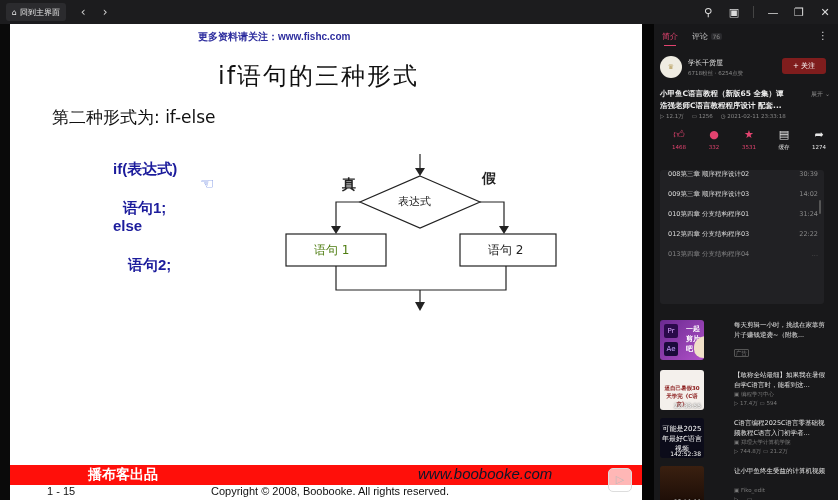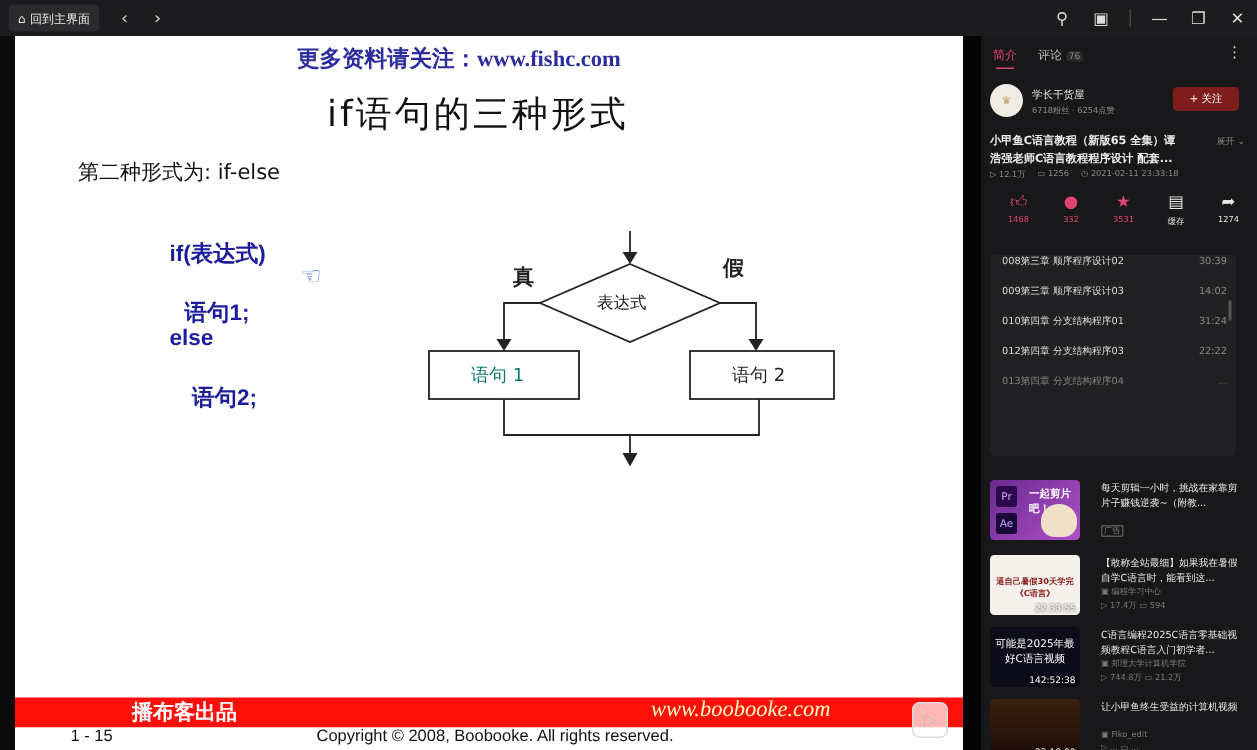--- a/index.html
+++ b/index.html
@@ -6,29 +6,29 @@
 body{width:838px;height:500px;background:#1b1b1d;font-family:"DejaVu Sans",sans-serif;overflow:hidden;position:relative;color:#e6e6e6}
 .topbar{position:absolute;left:0;top:0;width:838px;height:24px;background:#1c1c1e;display:flex;align-items:center}
 .home-btn{margin-left:6px;height:18px;padding:0 6px;background:#2b2b2e;border-radius:3px;display:flex;align-items:center;gap:3px;font-size:8px;color:#e8e8e8}
 .nav-arrow{width:22px;text-align:center;color:#d0d0d0;font-size:12px}
 .win-ctrls{position:absolute;right:6px;top:0;height:24px;display:flex;align-items:center;gap:12px}
 .win-ctrls span{color:#dcdcdc;font-size:11px;width:14px;text-align:center}
 .sep{width:1px;height:12px;background:#444}
 .left-strip{position:absolute;left:0;top:24px;width:10px;height:476px;background:#0a0a0a}
 .slide{position:absolute;left:10px;top:24px;width:632px;height:476px;background:#fff;overflow:hidden}
 .right-black{position:absolute;left:642px;top:24px;width:12px;height:476px;background:#050505}
-.s-header{position:absolute;left:188px;top:6px;font-family:Liberation Serif, serif;font-weight:bold;color:#2d2d9e;font-size:15px}
+.s-header{position:absolute;left:188px;top:6px;font-family:Liberation Sans, sans-serif;font-weight:bold;color:#2d2d9e;font-size:10px}
 .s-title{position:absolute;left:208px;top:36px;font-size:24px;color:#111;letter-spacing:2px}
-.s-sub{position:absolute;left:42px;top:82px;font-size:14px;color:#111}
+.s-sub{position:absolute;left:42px;top:82px;font-size:17px;color:#111}
 .code{position:absolute;color:#1c1c9c;font-weight:bold;font-family:"Liberation Sans",sans-serif;font-size:15px}
 .hand{position:absolute;left:190px;top:150px;font-size:16px;color:#4a6bd8}
 .flow{position:absolute;left:260px;top:126px}
 .footer-red{position:absolute;left:0;top:441px;width:632px;height:20px;background:#ff0f0a}
 .footer-red .brand{position:absolute;left:78px;top:1px;color:#fff;font-weight:bold;font-size:14px}
-.footer-red .url{position:absolute;left:424px;top:0px;color:#fef9c3;font-family:Liberation Serif, serif;font-style:italic;font-size:15px}
+.footer-red .url{position:absolute;left:408px;top:0px;color:#0f172a;font-family:Liberation Sans, sans-serif;font-style:italic;font-size:15px}
 .footer-white{position:absolute;left:0;top:461px;width:632px;height:15px;background:#fff;font-family:"Liberation Sans",sans-serif;font-size:11px;color:#111}
 .footer-white .pg{position:absolute;left:37px;top:0}
 .footer-white .copy{position:absolute;left:201px;top:0}
 .play-overlay{position:absolute;left:598px;top:444px;width:24px;height:24px;border:1px solid #ddd;border-radius:5px;background:rgba(255,255,255,.7);color:#bbb;font-size:11px;text-align:center;line-height:22px}
 .panel{position:absolute;left:654px;top:24px;width:184px;height:476px;background:#18181a}
 .tabs{position:relative;height:24px;display:flex;align-items:center;padding-left:8px;gap:14px;font-size:8px}
 .tab-active{color:#e2436f;position:relative}
 .tab-active::after{content:"";position:absolute;left:2px;right:2px;top:14px;height:1.5px;background:#e2436f}
 .tab{color:#bcbcbc}
 .tab .cnt{font-size:6px;color:#888;background:#2a2a2d;padding:0 2px;border-radius:2px}
@@ -51,21 +51,21 @@
 .playlist{position:absolute;left:6px;top:146px;width:164px;height:134px;background:#212124;border-radius:3px;overflow:hidden}
 .pl-head{height:24px;display:flex;align-items:center;padding-left:8px;font-size:6.5px;color:#ddd}
 .pl-head .cnt{color:#777;margin-left:3px;font-size:5.5px}
 .pl-head .list-ic{position:absolute;right:10px;top:6px;font-size:9px;color:#ddd}
 .pl-item{height:20px;display:flex;align-items:flex-start;justify-content:space-between;padding:0 6px 0 8px;font-size:6.5px;color:#dcdcdc}
 .pl-item .dur{color:#8a8a8a}
 .pl-item.active{background:#3a1e28;color:#e2436f}
 .pl-item.active .dur{color:#c8a0aa}
 .pl-scroll{position:absolute;right:3px;top:30px;width:2px;height:14px;background:#555;border-radius:1px}
 .rec{position:absolute;left:6px;width:172px;height:44px}
-.thumb{position:absolute;left:0;top:0;width:60px;height:40px;border-radius:3px;overflow:hidden}
+.thumb{position:absolute;left:0;top:0;width:44px;height:40px;border-radius:3px;overflow:hidden}
 .thumb .dur{position:absolute;right:3px;bottom:1px;font-size:6px;color:#fff;text-shadow:0 0 2px #000}
 .rec-title{position:absolute;left:74px;top:0;width:96px;font-size:6.5px;line-height:10px;color:#e6e6e6}
 .rec-sub{position:absolute;left:74px;font-size:5.5px;color:#7a7a7a}
 .badge{border:1px solid #555;padding:0 1px;border-radius:1px}
 </style>
 </head>
 <body>
 
 <div class="topbar">
   <div class="home-btn">
@@ -112,21 +112,21 @@
       <g fill="#222">
         <polygon points="145,18 155,18 150,26"></polygon>
         <polygon points="61,76 71,76 66,84"></polygon>
         <polygon points="229,76 239,76 234,84"></polygon>
         <polygon points="145,152 155,152 150,161"></polygon>
       </g>
     </svg>
     <div style="position:absolute;left:128px;top:44px;font-size:11px;color:#222">表达式</div>
     <div style="position:absolute;left:72px;top:26px;font-size:14px;font-weight:bold;color:#222">真</div>
     <div style="position:absolute;left:212px;top:20px;font-size:14px;font-weight:bold;color:#222">假</div>
-    <div style="position:absolute;left:44px;top:92px;font-size:12px;color:#0f766e">语句 1</div>
+    <div style="position:absolute;left:44px;top:92px;font-size:12px;color:#4d7c0f">语句 1</div>
     <div style="position:absolute;left:218px;top:92px;font-size:12px;color:#222">语句 2</div>
   </div>
 
   <div class="footer-red">
     <span class="brand">播布客出品</span>
     <span class="url">www.boobooke.com</span>
   </div>
   <div class="footer-white">
     <span class="pg">1 - 15</span>
     <span class="copy">Copyright © 2008, Boobooke. All rights reserved.</span>

